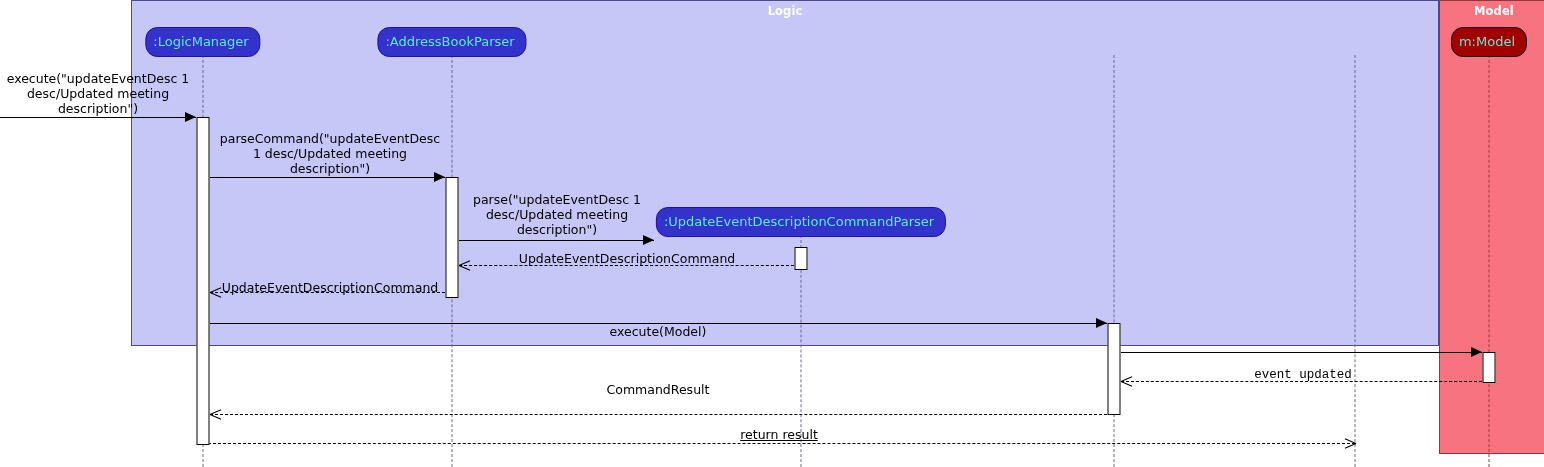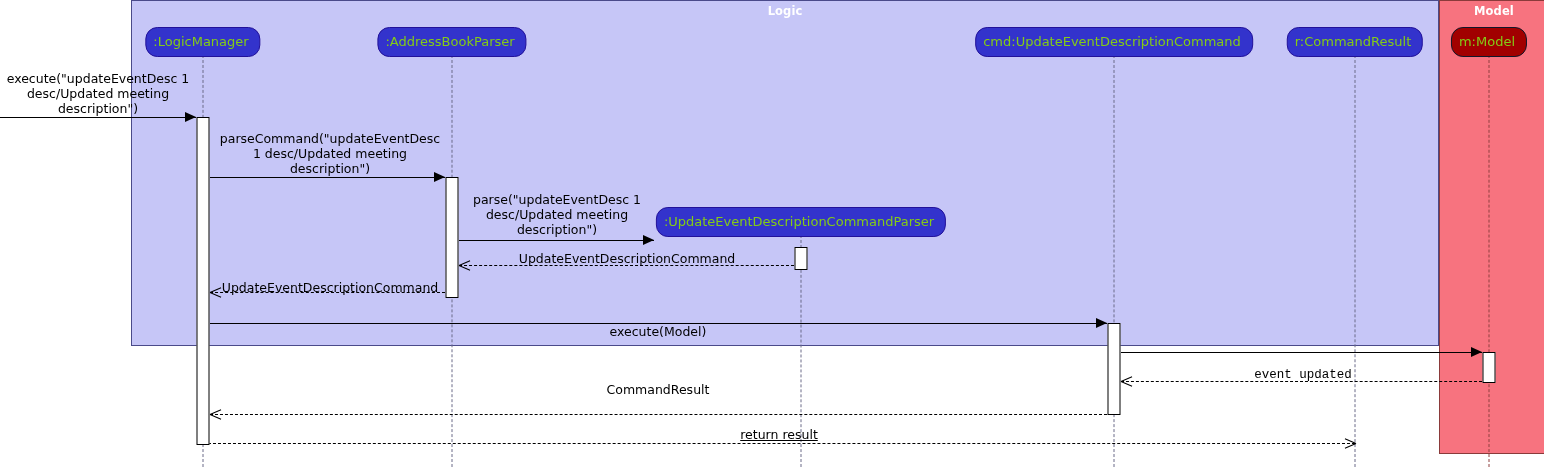--- a/index.html
+++ b/index.html
@@ -48,21 +48,21 @@
     background: #f7737f;
     border-color: #8a3a3a;
   }
 
   
   .participant {
     position: absolute;
     transform: translateX(-50%);
     box-sizing: border-box;
     border-radius: 12px;
-    color: #84cc16;
+    color: #5eead4;
     font-size: 13px;
     line-height: 1;
     padding: 7px 11px 8px 7px;
     white-space: nowrap;
     text-align: center;
   }
   .participant.logic {
     background: #3333cc;
     border: 1px solid #221199;
   }
@@ -210,17 +210,15 @@
 
   <div class="activation" style="left:203px;  top:117px; height:328px;"></div>
   <div class="activation" style="left:452px;  top:177px; height:121px;"></div>
   <div class="activation" style="left:801px;  top:247px; height:23px;"></div>
   <div class="activation" style="left:1114px; top:323px; height:92px;"></div>
   <div class="activation" style="left:1489px; top:352px; height:31px;"></div>
 
   <div class="participant logic" style="left:203px;  top:27px;">:LogicManager</div>
   <div class="participant logic" style="left:452px;  top:27px;">:AddressBookParser</div>
   <div class="participant logic" style="left:801px;  top:207px;">:UpdateEventDescriptionCommandParser</div>
-  <div class="participant logic" style="left:1114px; top:27px;">cmd:UpdateEventDescriptionCommand</div>
-  <div class="participant logic" style="left:1355px; top:27px;">r:CommandResult</div>
   <div class="participant model" style="left:1489px; top:27px;">m:Model</div>
 
 </div>
 
 </body></html>

